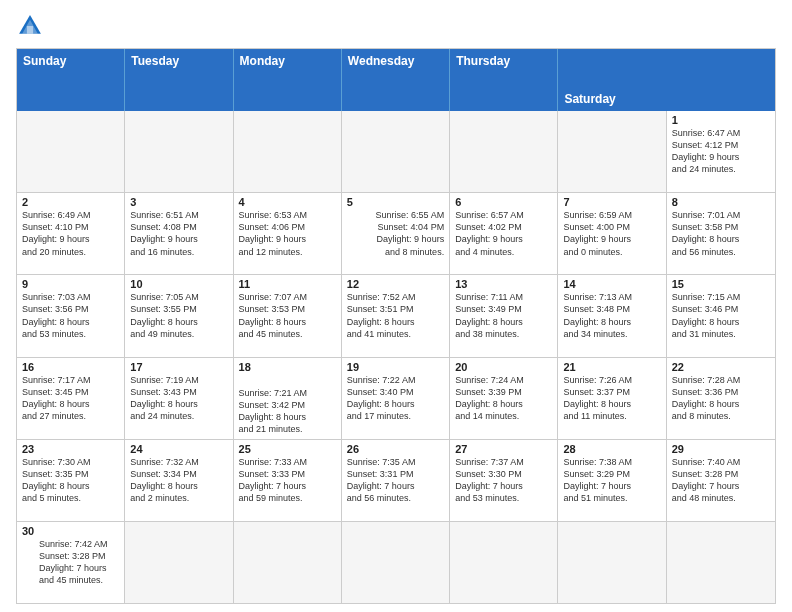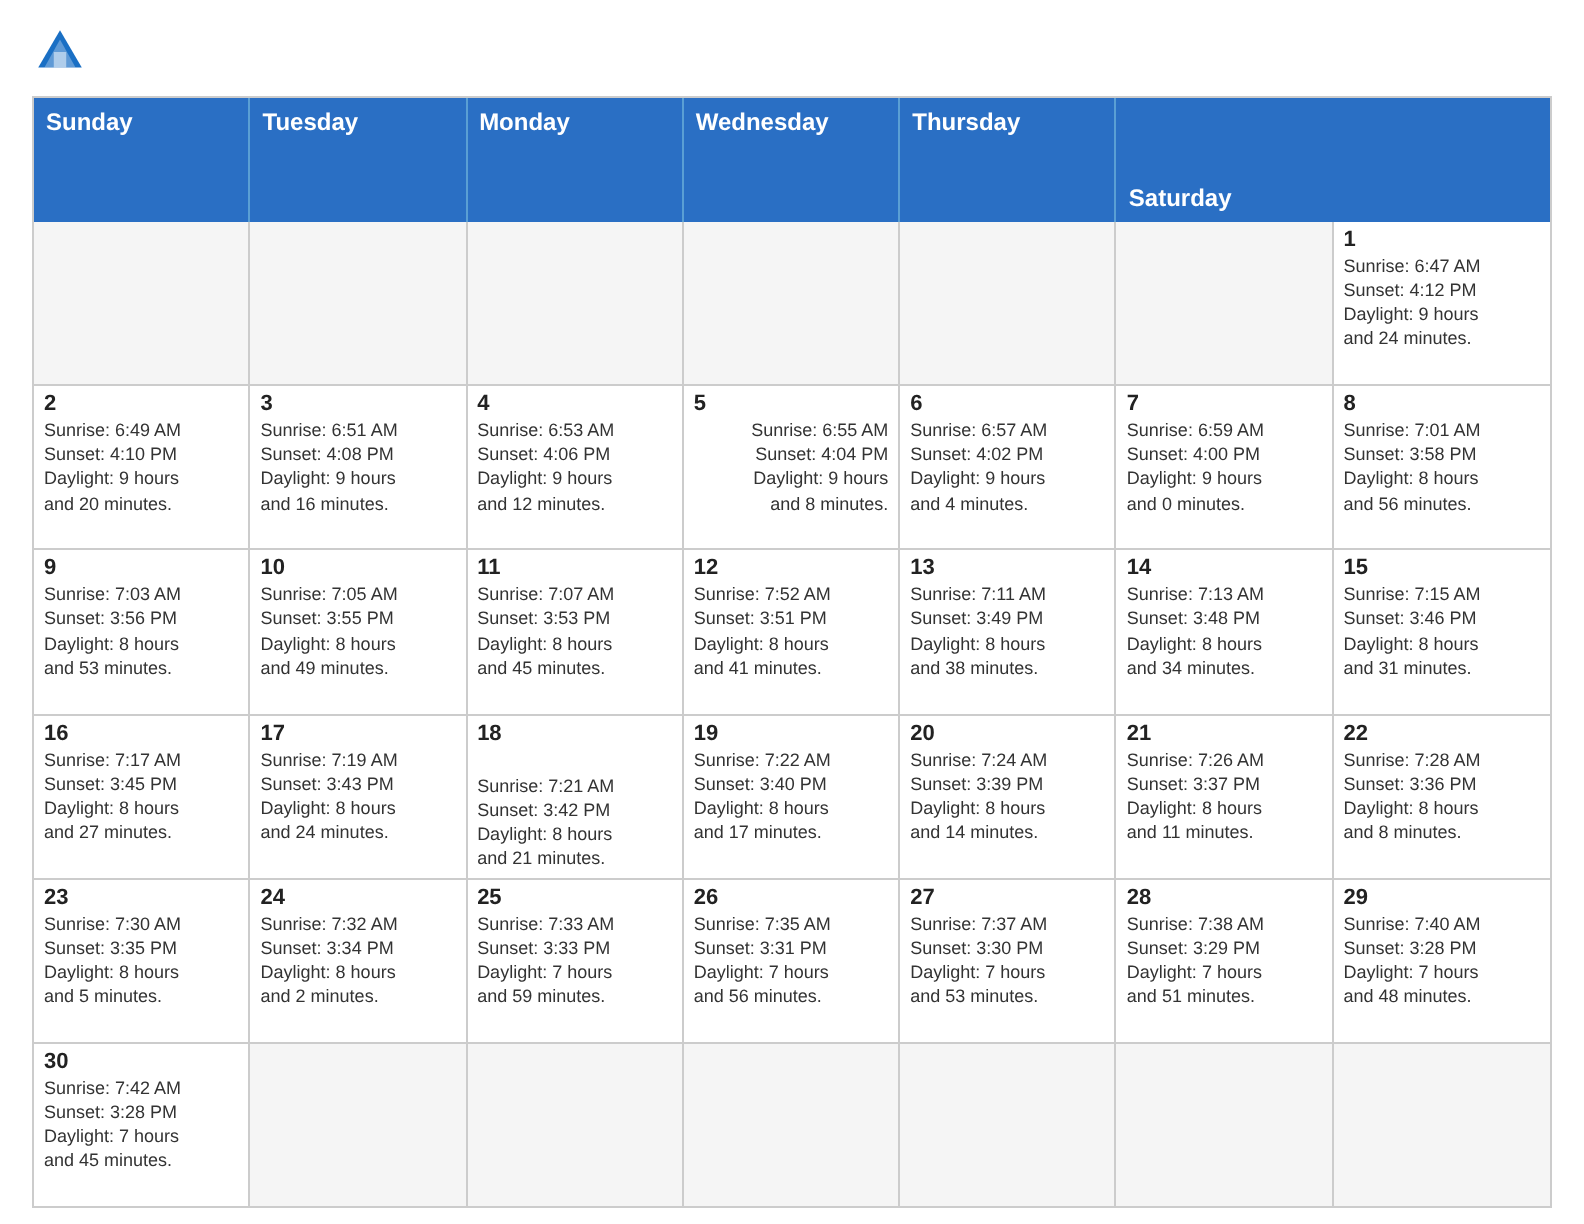--- a/index.html
+++ b/index.html
@@ -361,21 +361,21 @@
             <div class="day-num">29</div>
             <div class="day-info" style="white-space: pre-line;">Sunrise: 7:40 AM
 Sunset: 3:28 PM
 Daylight: 7 hours
 and 48 minutes.</div>
           </div>
         </div>
         <div class="cal-row last-row">
           <div class="cal-cell">
             <div class="day-num">30</div>
-            <div class="day-info" style="white-space: pre-line;">Sunrise: 7:42 AM
+            <div class="day-info" style="white-space: pre-line; margin-left: 17px;">Sunrise: 7:42 AM
 Sunset: 3:28 PM
 Daylight: 7 hours
 and 45 minutes.</div>
           </div>
           <div class="cal-cell empty"></div>
           <div class="cal-cell empty"></div>
           <div class="cal-cell empty"></div>
           <div class="cal-cell empty"></div>
           <div class="cal-cell empty"></div>
           <div class="cal-cell empty"></div>

